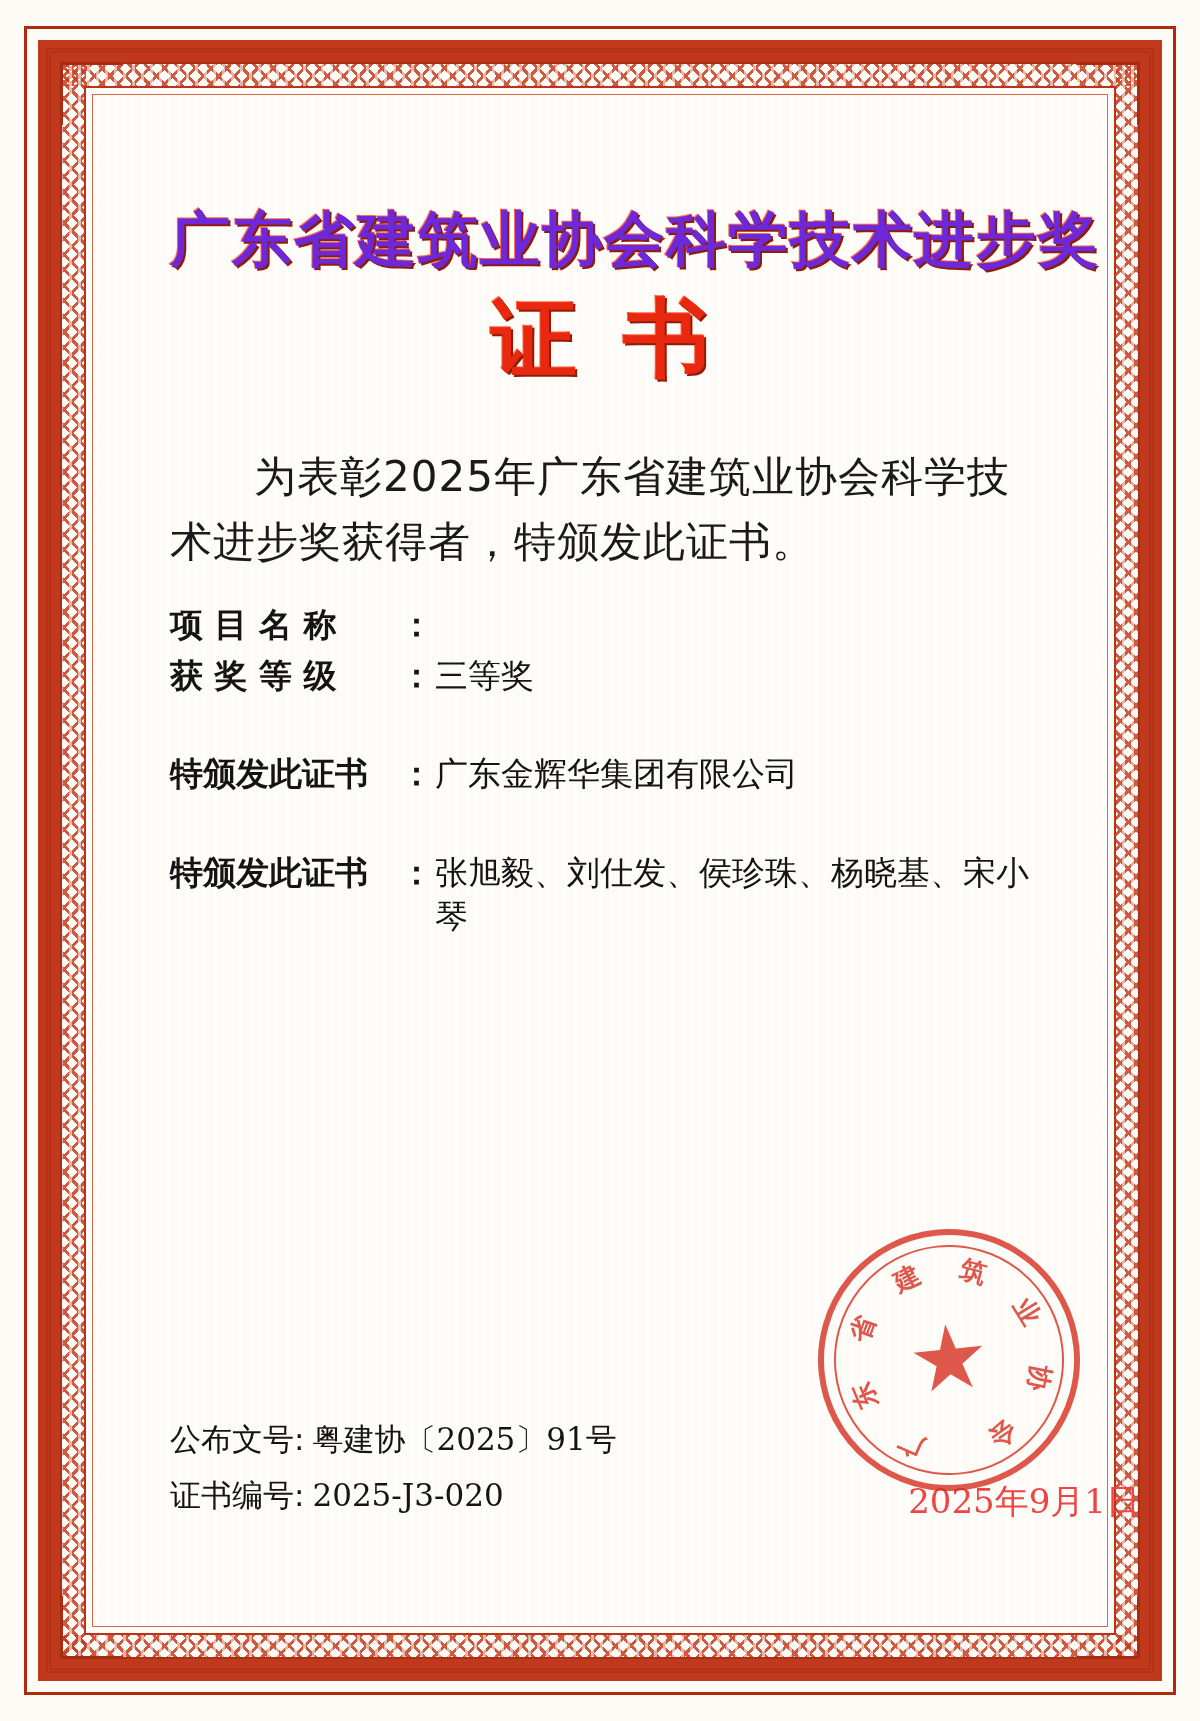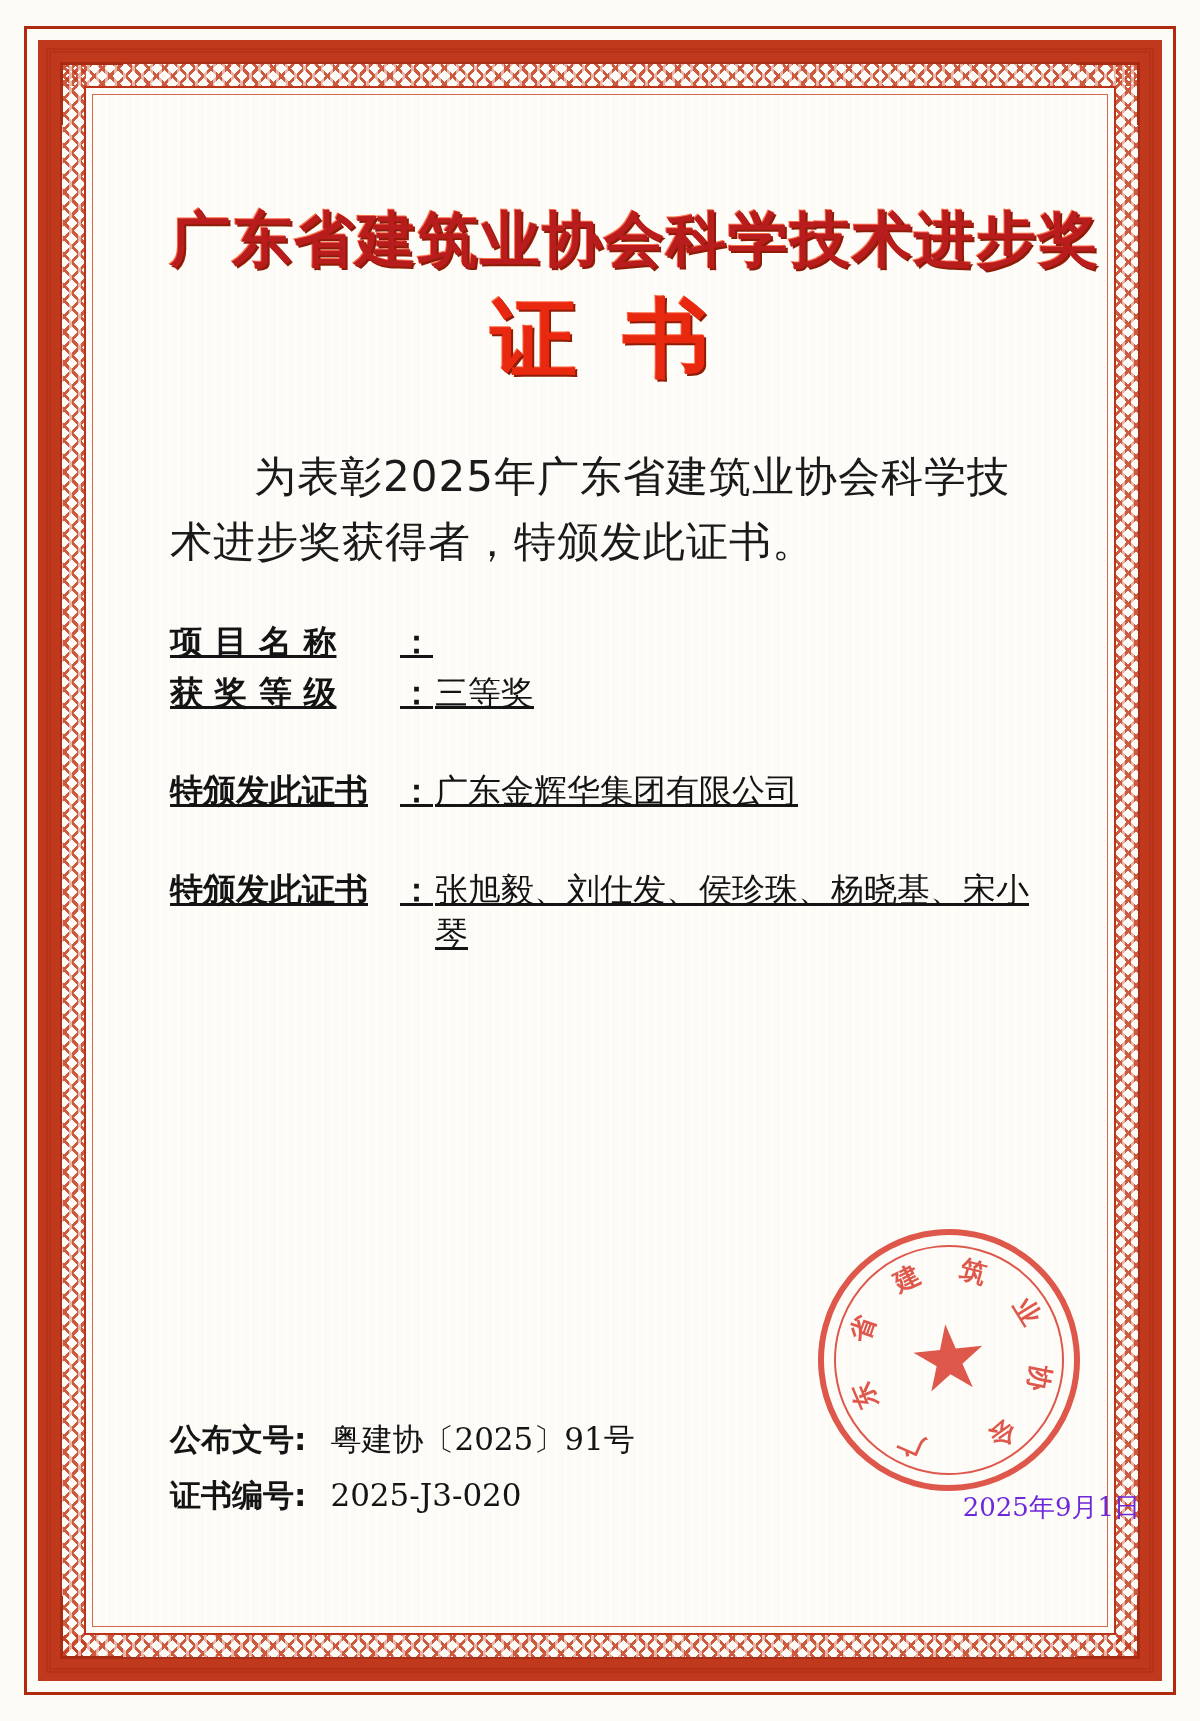--- a/index.html
+++ b/index.html
@@ -122,21 +122,21 @@
     padding: 0 60px;
   }
 
   .cert-title {
     margin-top: 80px;
     text-align: center;
     font-family: "DejaVu Sans", "Liberation Sans", sans-serif;
     font-weight: 700;
     font-size: 60px;
     letter-spacing: 2px;
-    color: #b91c1c;
+    color: #6d28d9;
     text-shadow:
       2px 2px 0 #8f1c07,
       -1px -1px 0 #ff6a49;
     white-space: nowrap;
   }
 
   .cert-word {
     text-align: center;
     font-weight: 700;
     font-size: 86px;
@@ -151,23 +151,22 @@
   .citation {
     margin-top: 46px;
     font-size: 42px;
     line-height: 1.55;
     color: #1a1a1a;
     text-indent: 84px;
     letter-spacing: 1px;
   }
 
   .fields {
-    margin-top: 46px;
+    margin-top: 29px;
     color: #141414;
-    text-decoration: underline;
   }
   .field-row {
     display: flex;
     align-items: flex-start;
     font-size: 33px;
     line-height: 1.35;
     margin-bottom: 6px;
   }
   .field-label {
     flex: 0 0 auto;
@@ -194,34 +193,34 @@
     bottom: 190px;
   }
   .footer-row {
     display: flex;
     align-items: baseline;
     font-size: 31px;
     color: #141414;
     margin-bottom: 14px;
   }
   .footer-label {
-    font-weight: 700;
+    font-weight: 400;
     white-space: nowrap;
-    margin-right: 24px;
+    margin-right: 8px;
   }
   .footer-value {
     font-weight: 400;
     font-family: "DejaVu Serif", "Liberation Serif", serif;
   }
   .issue-date {
     position: absolute;
     right: 60px;
     bottom: 196px;
-    font-size: 26px;
-    color: #6d28d9;
+    font-size: 34px;
+    color: #ef4444;
     font-family: "DejaVu Serif", "Liberation Serif", serif;
     white-space: nowrap;
   }
 
   
   .seal {
     position: absolute;
     right: 120px;
     bottom: 230px;
     width: 250px;

